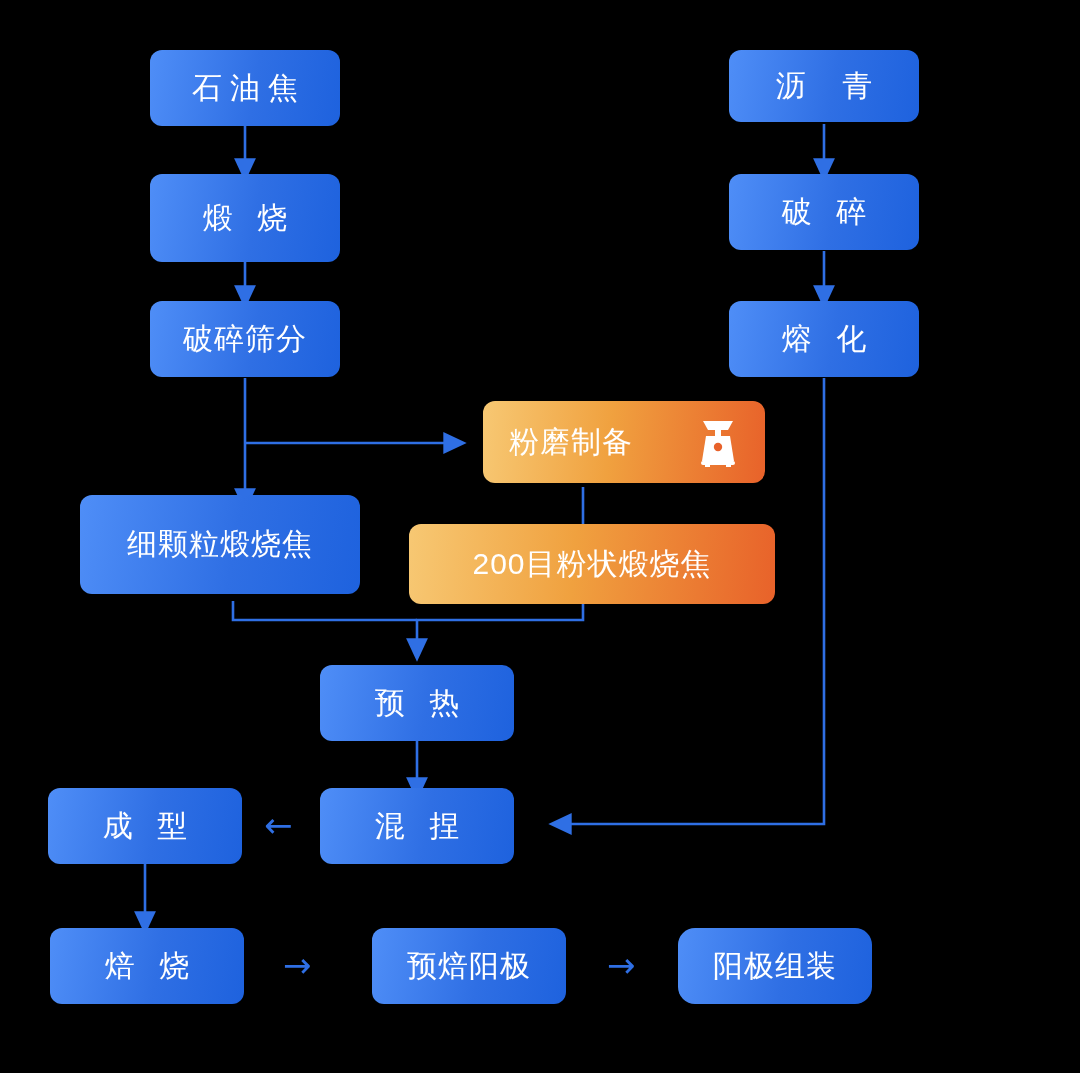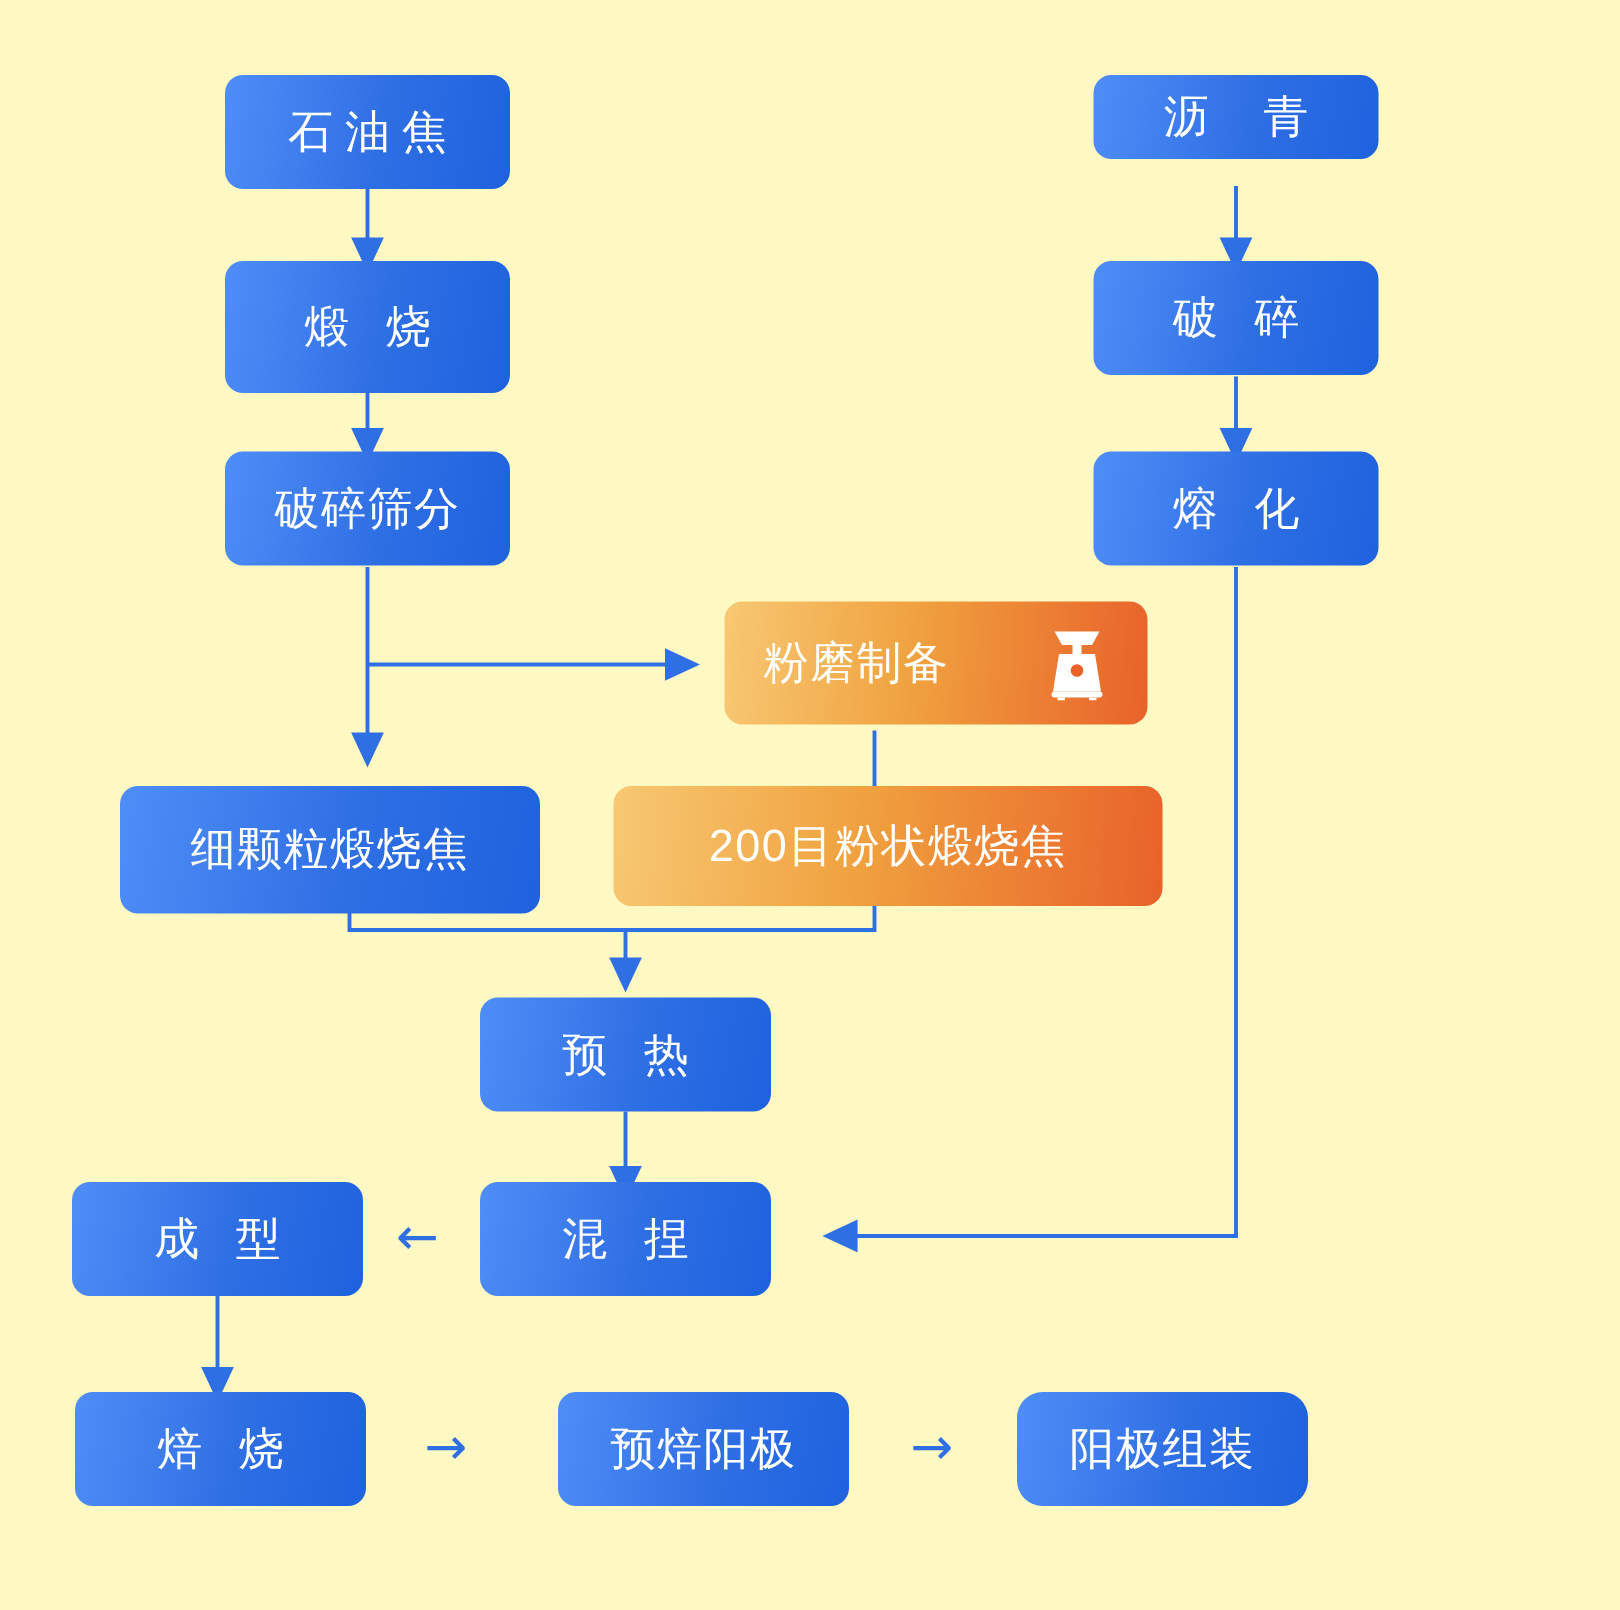--- a/index.html
+++ b/index.html
@@ -10,21 +10,21 @@
   body {
     width: 1080px;
     height: 1073px;
     font-family: "Liberation Sans", "DejaVu Sans", sans-serif;
     overflow: hidden;
   }
   #canvas {
     position: relative;
     width: 1080px;
     height: 1073px;
-    background: #fef9c3;
+    background: #000000;
   }
   .node {
     position: absolute;
     display: flex;
     align-items: center;
     justify-content: center;
     border-radius: 12px;
     color: #ffffff;
     font-size: 30px;
     letter-spacing: 1px;
@@ -107,21 +107,21 @@
   </div>
 
   <div class="node blue" style="left:150px; top:174px; width:190px; height:88px;">
     <span class="mid-space">煅 烧</span>
   </div>
 
   <div class="node blue" style="left:150px; top:301px; width:190px; height:76px;">
     <span>破碎筛分</span>
   </div>
 
-  <div class="node blue" style="left:729px; top:50px; width:190px; height:56px;">
+  <div class="node blue" style="left:729px; top:50px; width:190px; height:72px;">
     <span class="wide-space">沥 青</span>
   </div>
 
   <div class="node blue" style="left:729px; top:174px; width:190px; height:76px;">
     <span class="mid-space">破 碎</span>
   </div>
 
   <div class="node blue" style="left:729px; top:301px; width:190px; height:76px;">
     <span class="mid-space">熔 化</span>
   </div>
@@ -134,21 +134,21 @@
         <rect x="20" y="13" width="6" height="6" fill="#ffffff"></rect>
         <path d="M11 19 h24 l4 25 h-32 z" fill="#ffffff"></path>
         <circle cx="23" cy="30" r="4.2" fill="#e8622a"></circle>
         <rect x="6" y="44" width="34" height="4" rx="2" fill="#ffffff"></rect>
         <rect x="10" y="48" width="5" height="2" fill="#ffffff"></rect>
         <rect x="31" y="48" width="5" height="2" fill="#ffffff"></rect>
       </svg>
     </span>
   </div>
 
-  <div class="node blue" style="left:80px; top:524px; width:280px; height:85px;">
+  <div class="node blue" style="left:80px; top:495px; width:280px; height:99px;">
     <span>细颗粒煅烧焦</span>
   </div>
 
   <div class="node orange" style="left:409px; top:524px; width:366px; height:80px;">
     <span>200目粉状煅烧焦</span>
   </div>
 
   <div class="node blue" style="left:320px; top:665px; width:194px; height:76px;">
     <span class="mid-space">预 热</span>
   </div>

